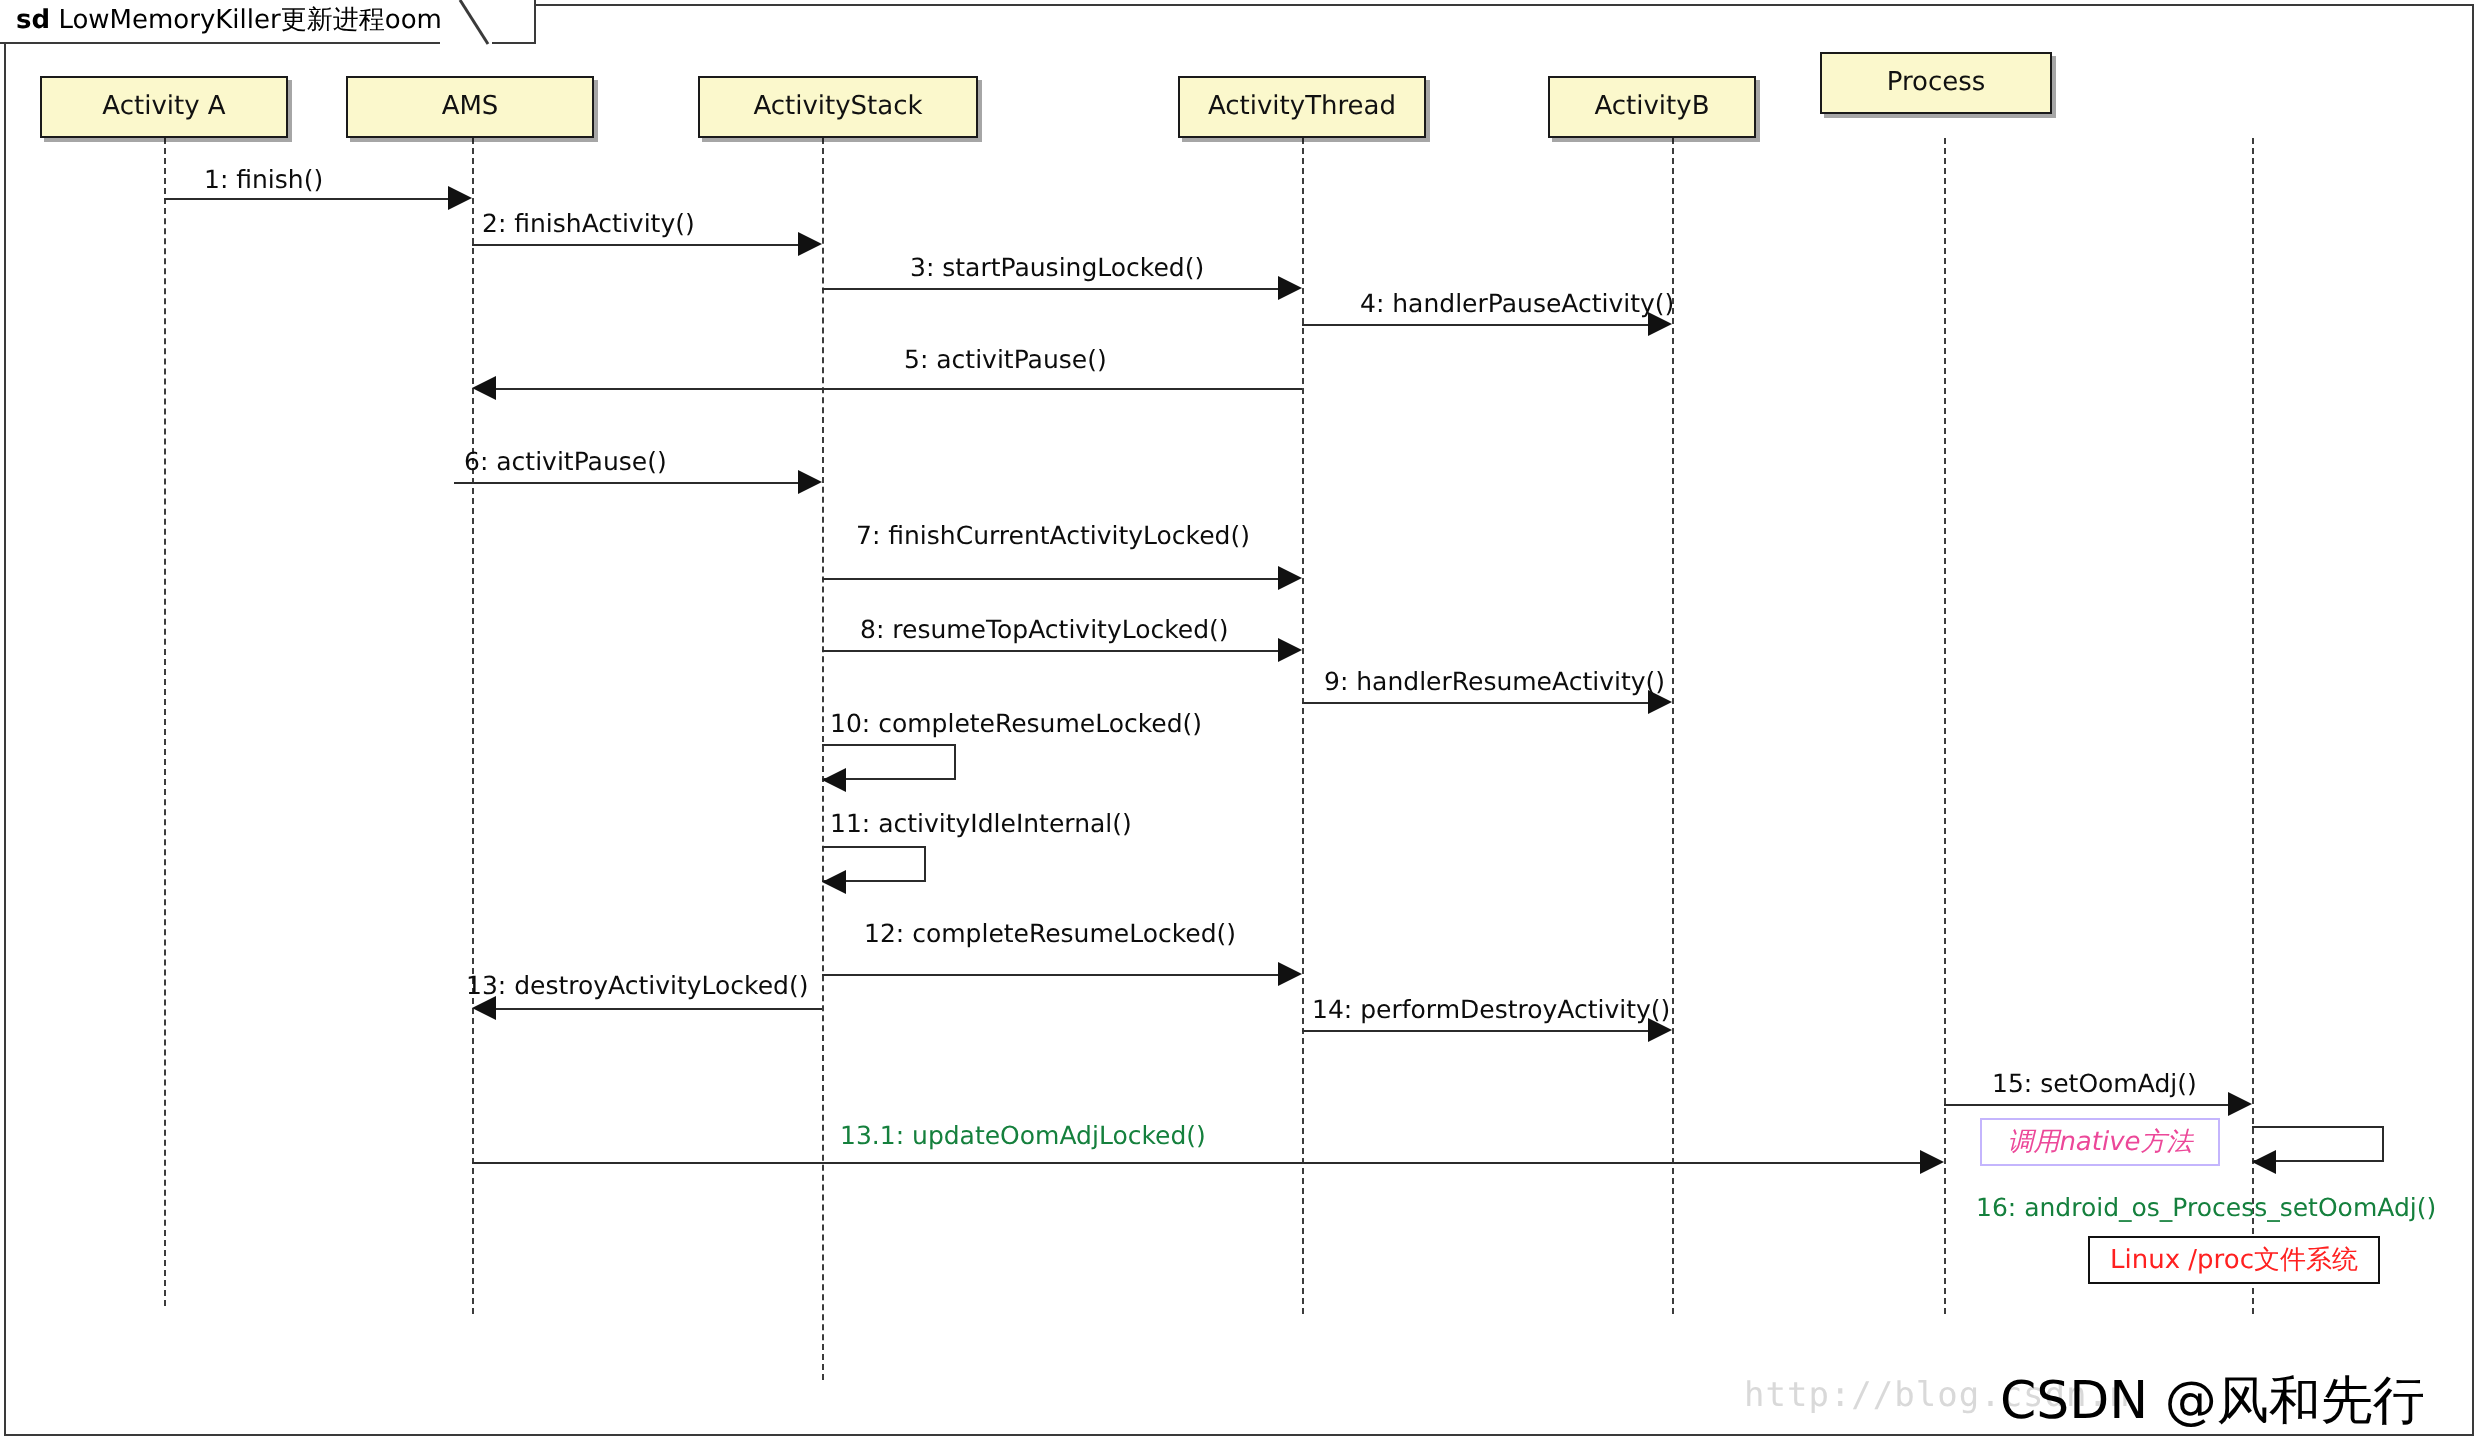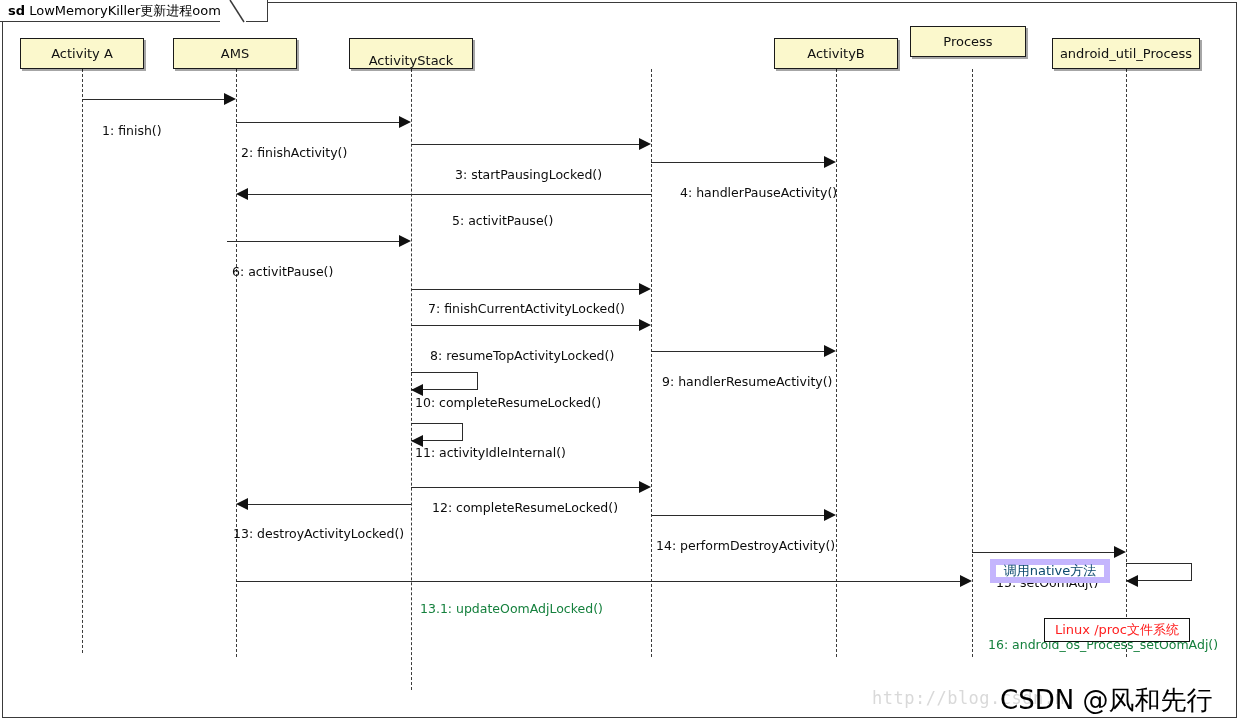--- a/index.html
+++ b/index.html
@@ -93,21 +93,20 @@
     z-index: 5;
   }
   .arrow-head.right { border-left: 12px solid #111; }
   .arrow-head.left  { border-right: 12px solid #111; }
   .msg-label {
     position: absolute;
     font-size: 12.5px;
     color: #0c0c0c;
     white-space: nowrap;
     z-index: 5;
-    margin-top: 41px;
   }
   .msg-label.red { color: #15803d; }
   
   .self-loop {
     position: absolute;
     border-top: 1.6px solid #2b2b2b;
     border-right: 1.6px solid #2b2b2b;
     border-bottom: 1.6px solid #2b2b2b;
     border-left: 0;
     z-index: 4;
@@ -116,21 +115,21 @@
   .note {
     position: absolute;
     display: flex;
     align-items: center;
     justify-content: center;
     font-size: 13px;
     background: #ffffff;
     white-space: nowrap;
     z-index: 8;
   }
-  .note.blue { border: 6px solid #c4b5fd; color: #0c4a6e; }
+  .note.blue { border: 1px solid #c4b5fd; color: #ec4899; font-style: italic; }
   .note.black { border: 1.8px solid #111; color: #ff2020; }
   
   .wm {
     position: absolute;
     color: #d9d9d9;
     white-space: nowrap;
     z-index: 3;
     pointer-events: none;
   }
   .wm-url {
@@ -161,31 +160,31 @@
       <path d="M 10 0 L 24 22" stroke="#3a3a3a" stroke-width="1.5" fill="none"></path>
     </svg>
   </div>
 
   <div class="obj" style="left:20px; top:38px; width:124px;">
     <span>Activity A</span>
   </div>
   <div class="obj" style="left:173px; top:38px; width:124px;">
     <span>AMS</span>
   </div>
-  <div class="obj" style="left:349px; top:38px; width:124px;align-items:flex-end;">
+  <div class="obj" style="left:349px; top:38px; width:140px;">
     <span>ActivityStack</span>
   </div>
-  <div class="obj" style="left:774px; top:38px; width:124px;">
+  <div class="obj" style="left:589px; top:38px; width:124px;">
+    <span>ActivityThread</span>
+  </div>
+  <div class="obj" style="left:774px; top:38px; width:104px;">
     <span>ActivityB</span>
   </div>
   <div class="obj" style="left:910px; top:26px; width:116px;">
     <span>Process</span>
-  </div>
-  <div class="obj" style="left:1052px; top:38px; width:148px;">
-    <span>android_util_Process</span>
   </div>
 
   <div class="lifeline" style="left:82px;   top:69px; height:584px;"></div>
   <div class="lifeline" style="left:236px;  top:69px; height:588px;"></div>
   <div class="lifeline" style="left:411px;  top:69px; height:621px;"></div>
   <div class="lifeline" style="left:651px;  top:69px; height:588px;"></div>
   <div class="lifeline" style="left:836px;  top:69px; height:588px;"></div>
   <div class="lifeline" style="left:972px;  top:69px; height:588px;"></div>
   <div class="lifeline" style="left:1126px; top:69px; height:588px;"></div>
 

